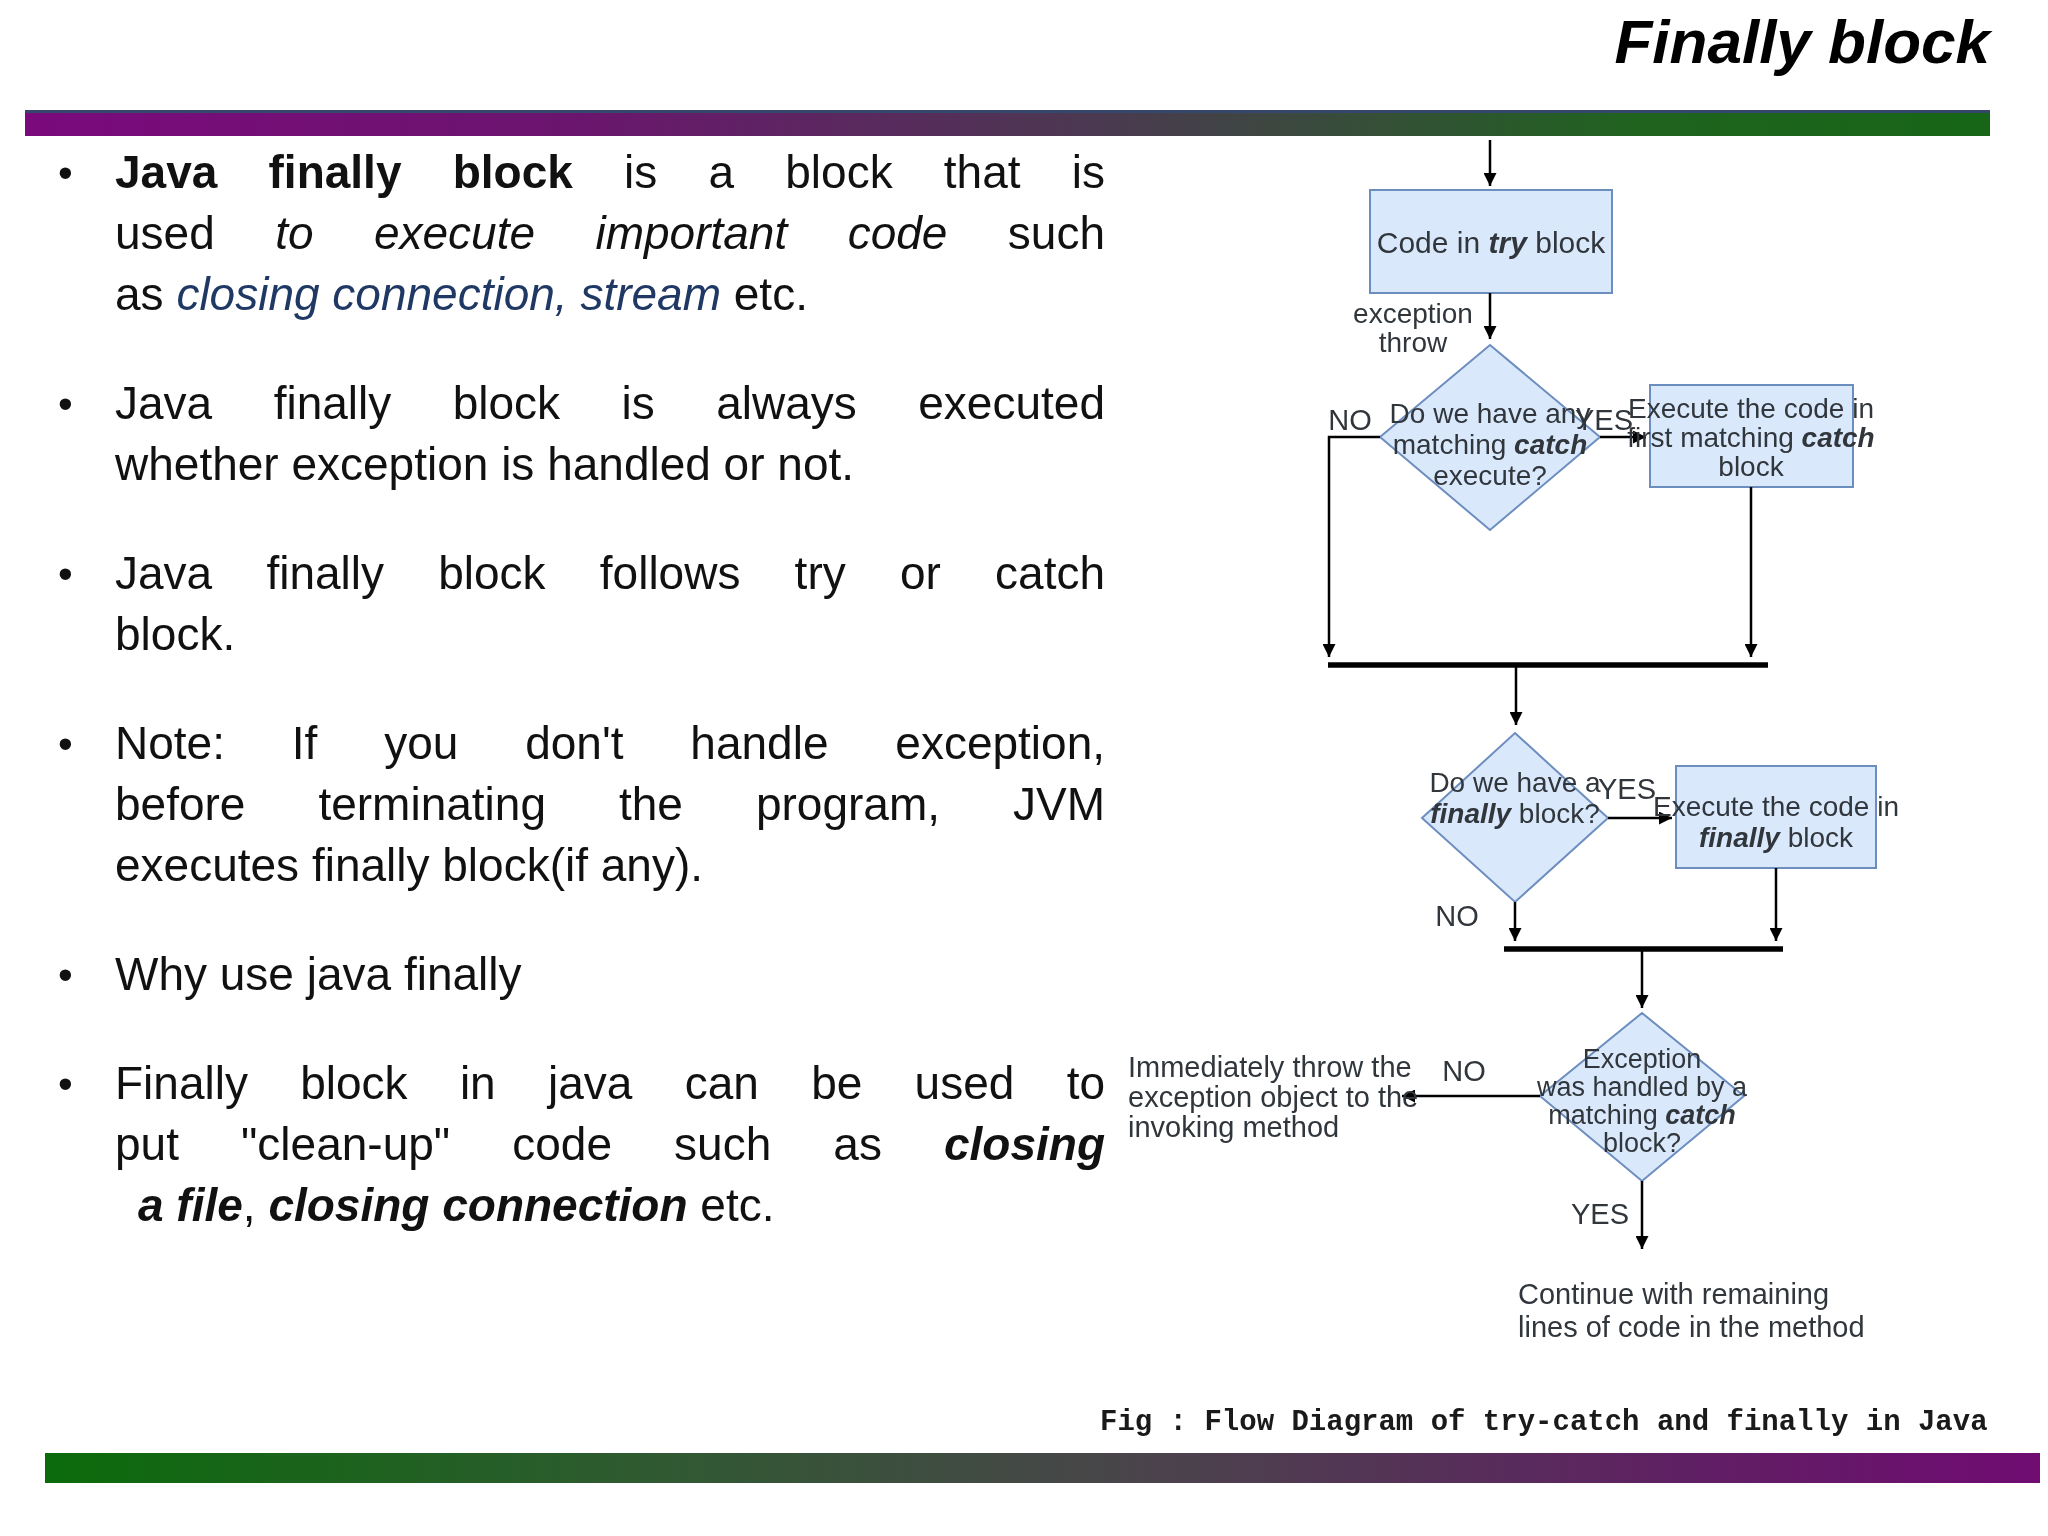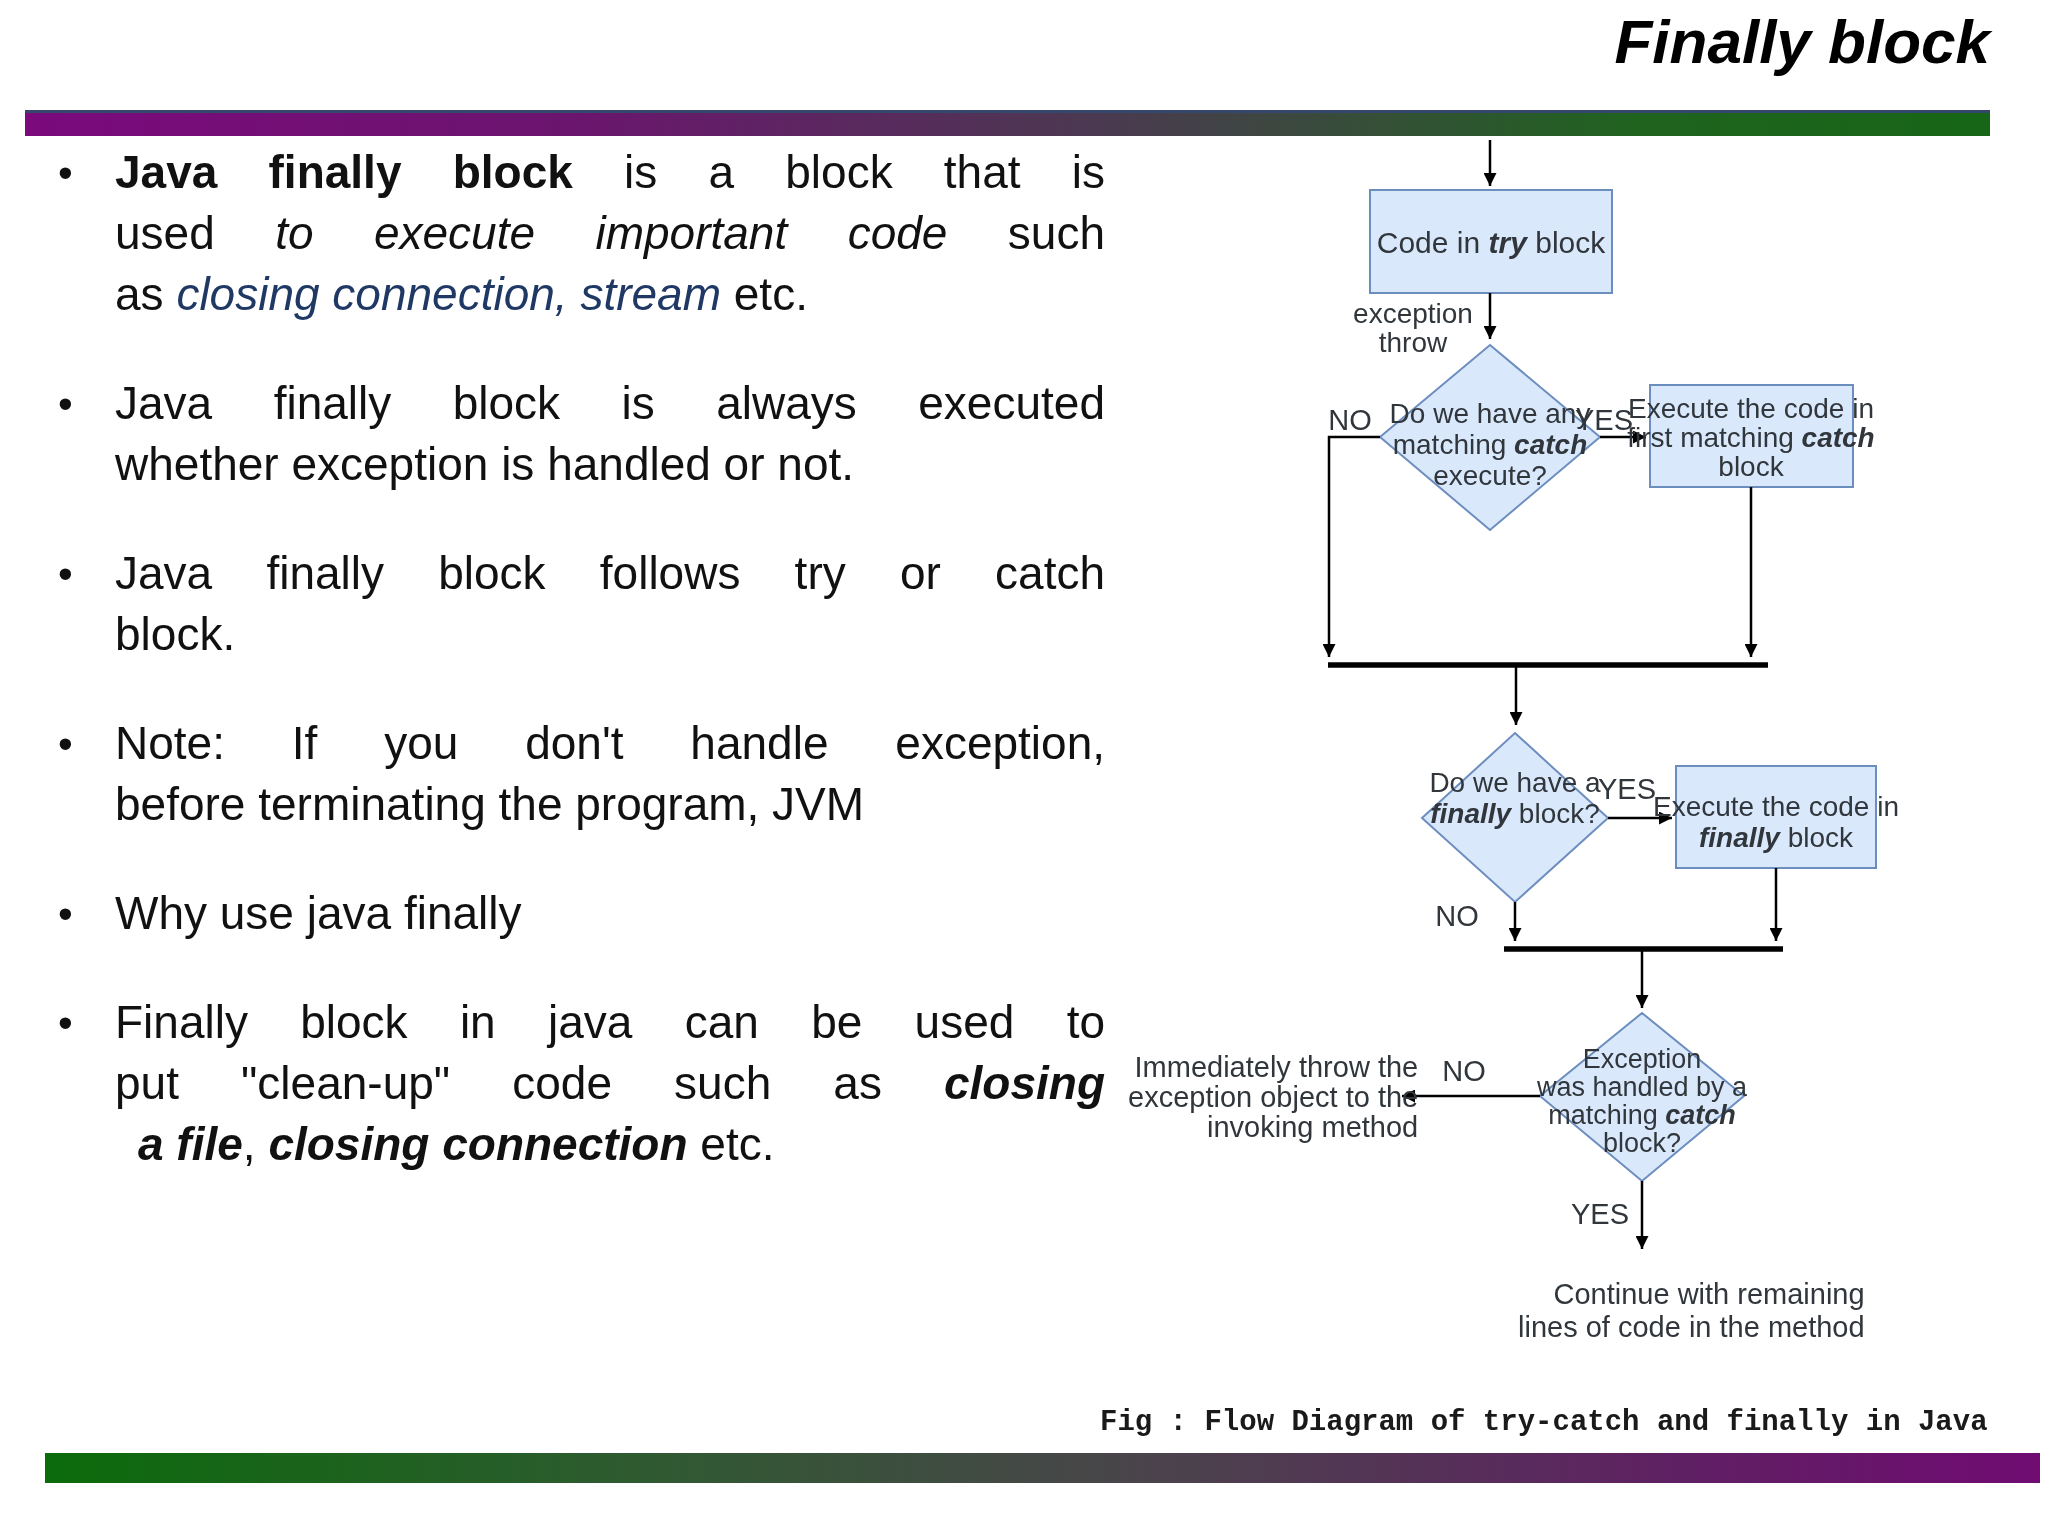--- a/index.html
+++ b/index.html
@@ -14,21 +14,21 @@
          background:linear-gradient(90deg,var(--bar_bottom_left) 0%,#2f5a31 30%,var(--bar_bottom_mid) 55%,#5f2063 82%,var(--bar_bottom_right) 100%);}
   .bullets{position:absolute;left:58px;top:142px;width:1047px;}
   .bullet{display:flex;margin-bottom:48px;font-size:46px;line-height:61px;}
   .bullet .dot{flex:none;width:57px;font-size:42px;}
   .bullet .btext{flex:1;min-width:0;}
   .bullet .btext>div{text-align:justify;text-align-last:justify;}
   .bullet .btext>div:last-child{text-align-last:left;}
   svg.diagram{position:absolute;left:0;top:0;width:2048px;height:1536px;}
   .dg{position:absolute;transform:translate(-50%,-50%);text-align:center;
       font-size:28px;line-height:31px;color:var(--diagram_text);white-space:nowrap;}
-  .dg-left{position:absolute;text-align:right;font-size:29px;line-height:30px;
+  .dg-left{position:absolute;text-align:left;font-size:29px;line-height:30px;
       color:var(--diagram_text);white-space:nowrap;}
   .lbl{font-size:29px;}
   .trylbl{font-size:30px;}
   .d3{font-size:27px;line-height:28px;}
   .cont{line-height:33px;}
   .caption{position:absolute;left:1100px;top:1406px;font-family:"Liberation Mono",monospace;
       font-weight:bold;font-size:29px;color:#1a1a1a;white-space:nowrap;}
 </style>
 </head>
 <body>
@@ -59,20 +59,21 @@
       <div class="btext">
           <div><span>Java finally block follows try or catch</span></div>
           <div><span>block.</span></div>
         </div>
     </div>
     <div class="bullet">
       <span class="dot">•</span>
       <div class="btext">
           <div><span>Note: If you don't handle exception,</span></div>
           <div><span>before terminating the program, JVM</span></div>
+          <div><span>executes finally block(if any).</span></div>
         </div>
     </div>
     <div class="bullet">
       <span class="dot">•</span>
       <div class="btext">
           <div><span style="font-weight: normal;">Why use java finally</span></div>
         </div>
     </div>
     <div class="bullet">
       <span class="dot">•</span>

